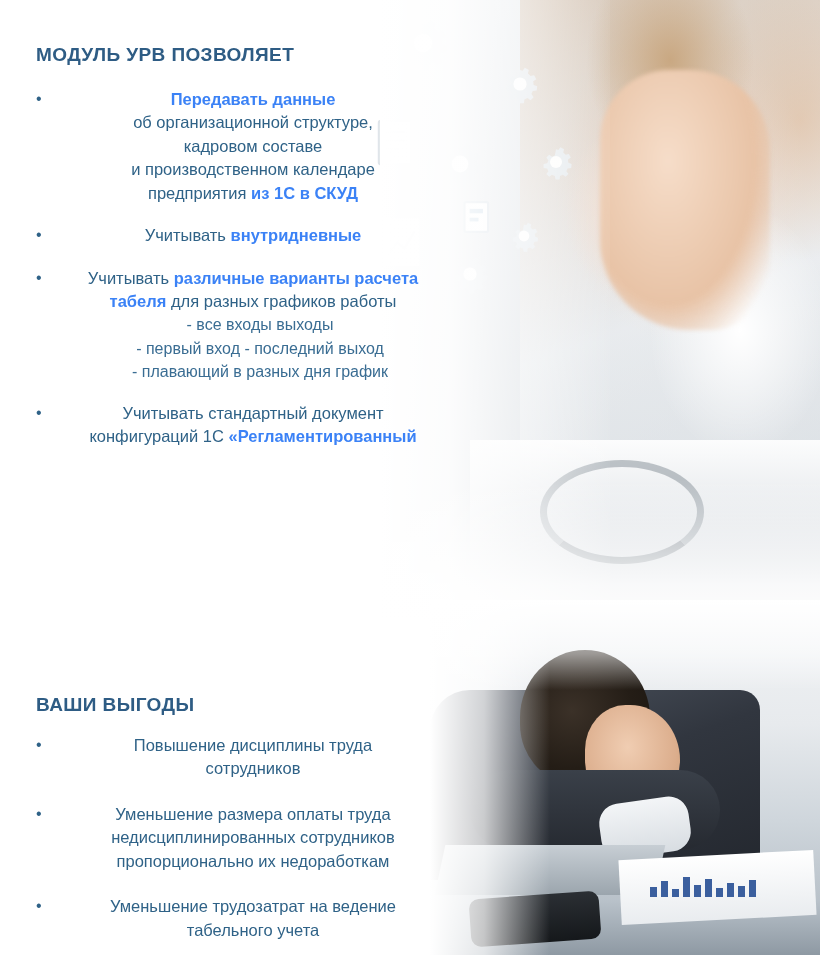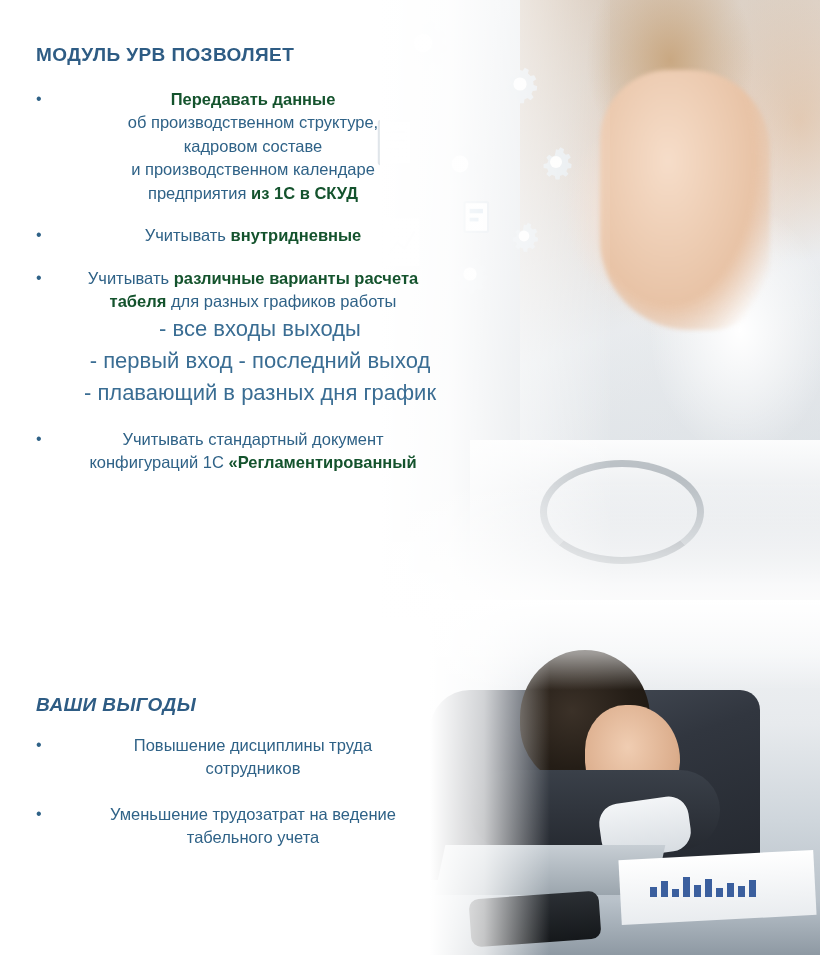--- a/index.html
+++ b/index.html
@@ -231,21 +231,21 @@
     text-align: center;
   }
   .heading {
     position: absolute;
     font-size: 19px;
     font-weight: bold;
     color: #2e5c84;
     letter-spacing: 0.4px;
   }
   #heading-module { left: 36px; top: 28px; }
-  #heading-benefits { left: 36px; top: 678px; font-style: italic; }
+  #heading-benefits { left: 36px; top: 678px; }
 
   .bullets {
     position: absolute;
     left: 36px;
     width: 420px;
   }
   #bullets-module { top: 72px; }
   #bullets-benefits { top: 718px; }
 
   .bullet {
@@ -257,25 +257,25 @@
     color: #2f6287;
   }
   .bullet::before {
     content: "\2022";
     position: absolute;
     left: 0;
     top: 0;
     color: #2f6287;
     font-size: 16px;
   }
-  .bullet b { font-weight: bold; color: #14532d; }
+  .bullet b { font-weight: bold; color: #3b82f6; }
   .bullet .sub {
     display: block;
     padding-left: 14px;
-    font-size: 22px;
+    font-size: 16px;
     line-height: 1.45;
     color: #3a6d93;
   }
   #bullets-benefits .bullet { margin-bottom: 22px; }
 </style>
 </head>
 <body>
 
 <div class="page">
 
@@ -354,21 +354,21 @@
   <div class="pb-topfade"></div>
 
   <div class="content">
 
     <div class="heading" id="heading-module">МОДУЛЬ УРВ ПОЗВОЛЯЕТ</div>
 
     <div class="bullets" id="bullets-module">
 
       <div class="bullet">
         <b>Передавать данные</b><br>
-        <span>об производственном структуре,</span><br>
+        <span>об организационной структуре,</span><br>
         <span>кадровом составе</span><br>
         <span>и производственном календаре</span><br>
         <span>предприятия </span><b>из 1С в СКУД</b>
       </div>
 
 
       <div class="bullet">
         <span>Учитывать </span><b>внутридневные</b><br>
       </div>
 
@@ -389,20 +389,25 @@
 
     <div class="heading" id="heading-benefits">ВАШИ ВЫГОДЫ</div>
 
     <div class="bullets" id="bullets-benefits">
 
       <div class="bullet">
         <span>Повышение дисциплины труда</span><br>
         <span>сотрудников</span>
       </div>
 
+      <div class="bullet">
+        <span>Уменьшение размера оплаты труда</span><br>
+        <span>недисциплинированных сотрудников</span><br>
+        <span>пропорционально их недоработкам</span>
+      </div>
 
       <div class="bullet">
         <span>Уменьшение трудозатрат на ведение</span><br>
         <span>табельного учета</span>
       </div>
 
     </div>
 
   </div>
 </div>

